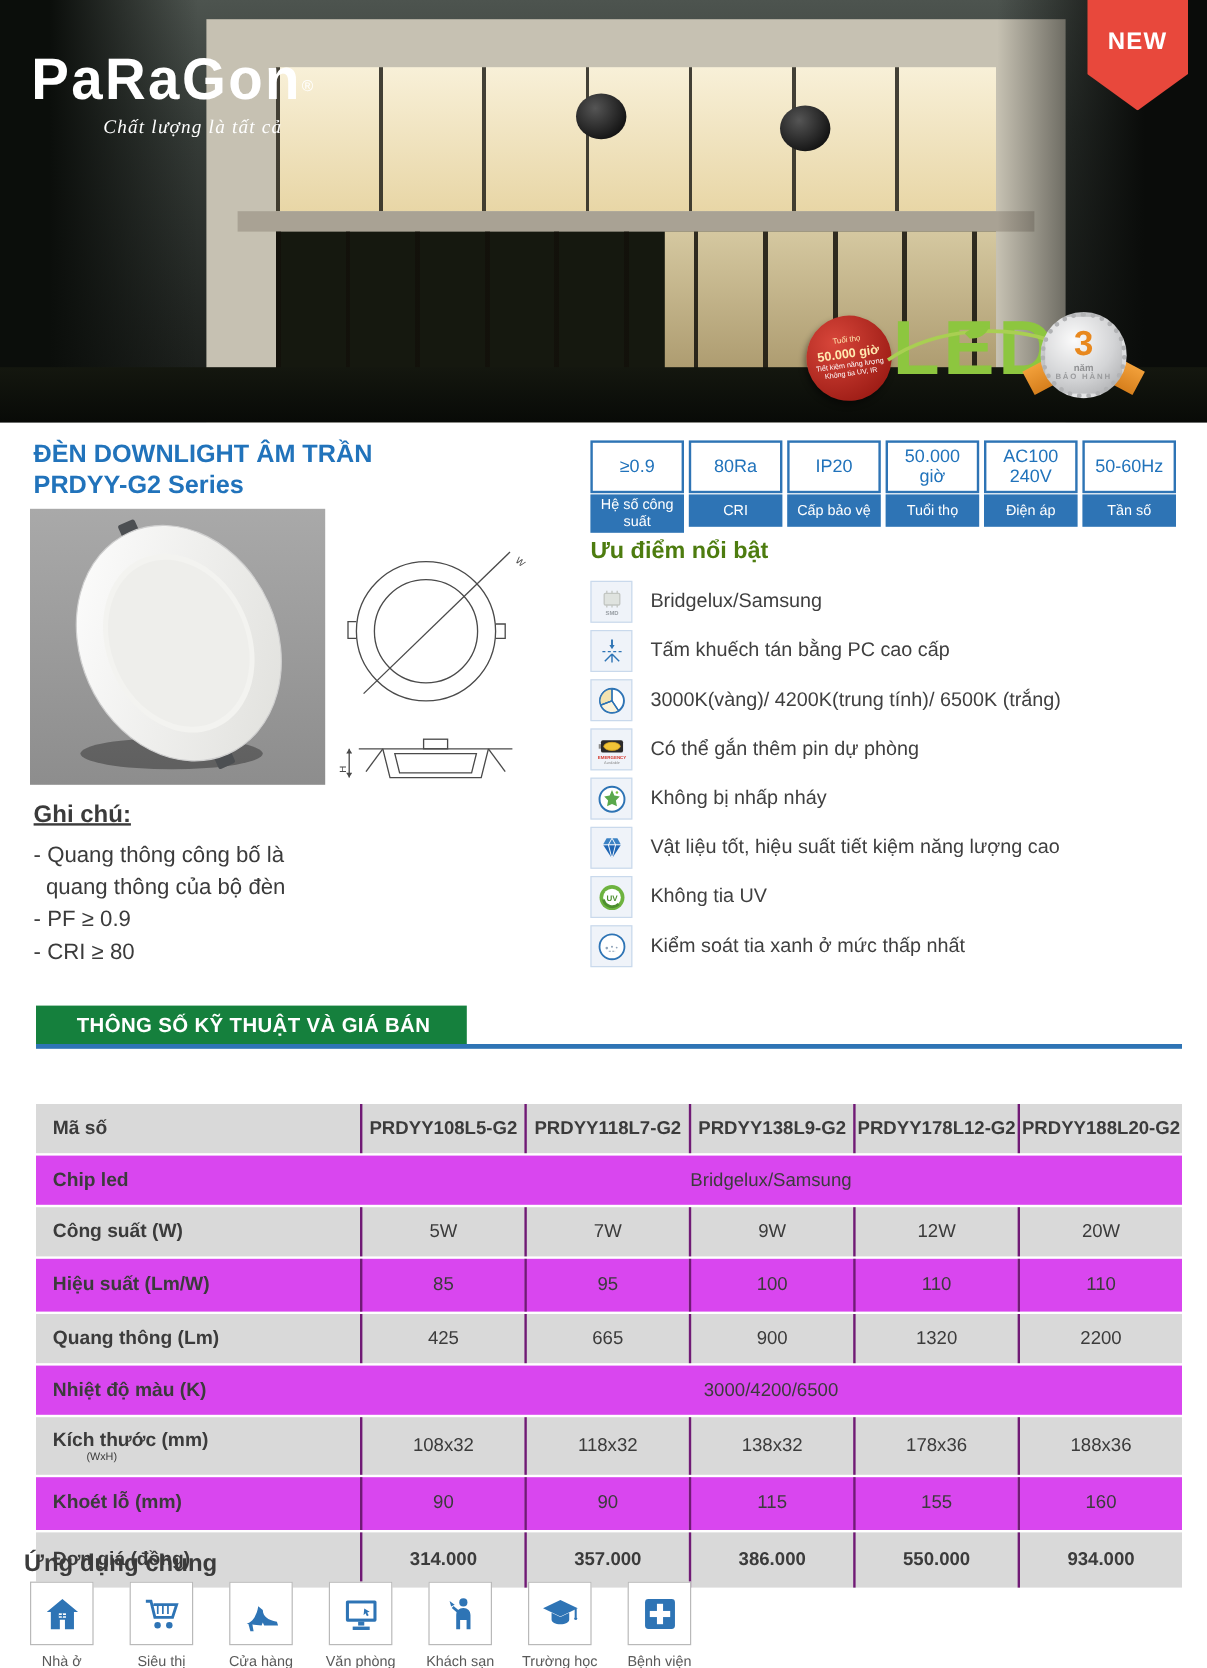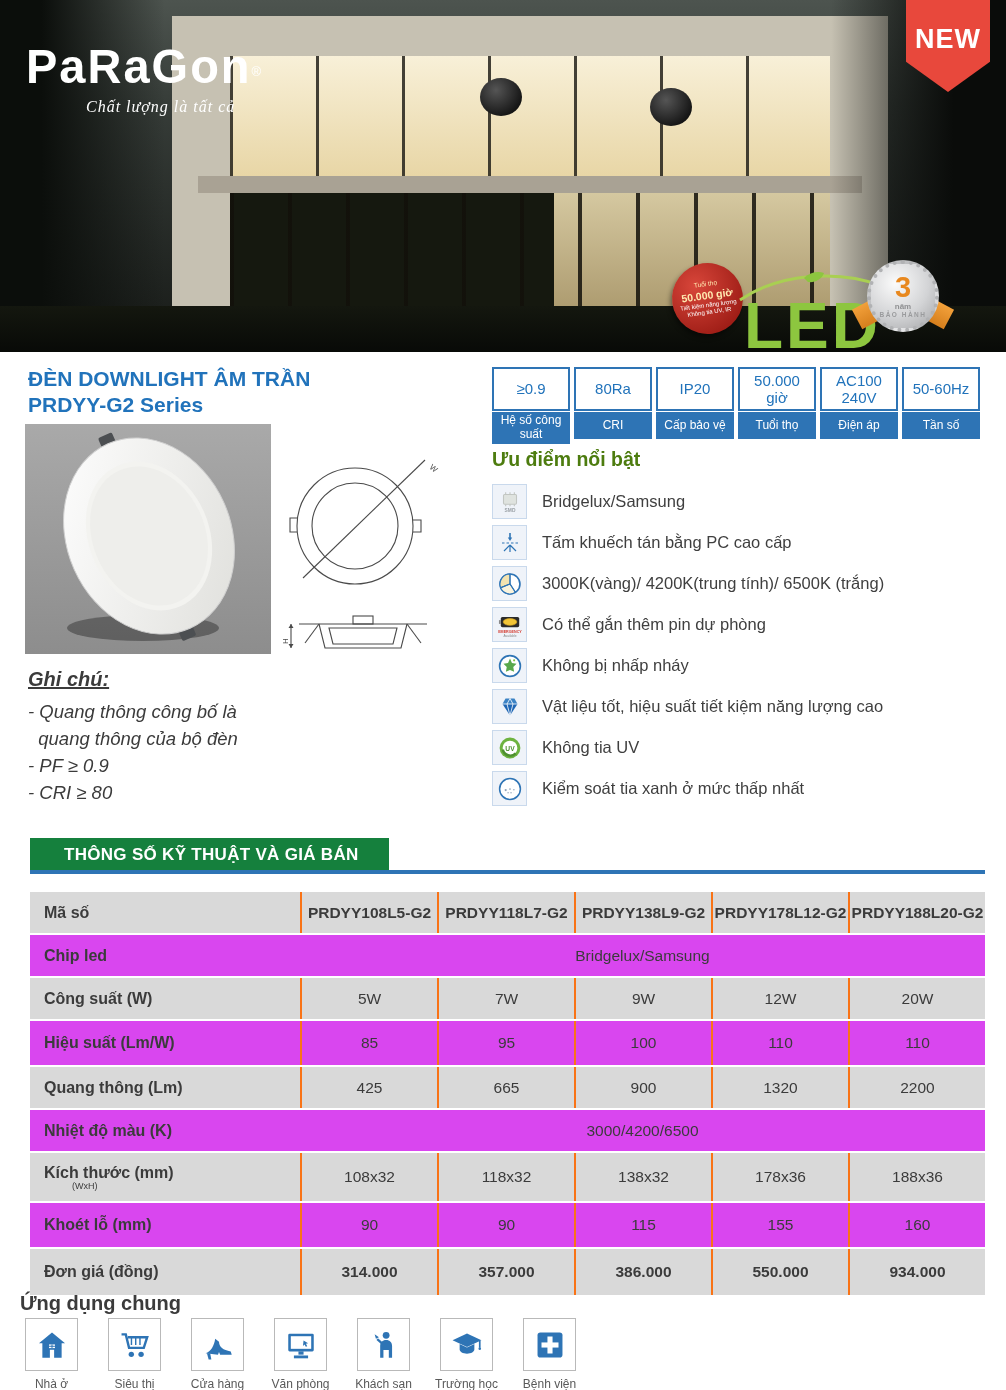--- a/index.html
+++ b/index.html
@@ -34,33 +34,33 @@
 
   .logo { position:absolute; left:26px; top:42px; color:#fff; z-index:5; }
   .logo-text { font-size:47px; font-weight:bold; letter-spacing:2px; line-height:1; transform:scaleY(1.04); }
   .logo-reg { font-size:13px; vertical-align:super; font-weight:normal; }
   .tagline { font-family:"Liberation Serif", serif; font-style:italic; font-size:16px;
              margin:9px 0 0 60px; letter-spacing:1px; }
 
   .new-badge { position:absolute; left:906px; top:0; width:84px; height:92px; background:#e8483c; z-index:6;
                clip-path:polygon(0 0,100% 0,100% 67%,50% 100%,0 67%);
                display:flex; justify-content:center; padding-top:24px;
-               color:#fff; font-weight:bold; font-size:27px; letter-spacing:1px; }
+               color:#fff; font-weight:bold; font-size:20px; letter-spacing:1px; }
 
   .circle-badge { position:absolute; left:672px; top:263px; width:71px; height:71px; border-radius:50%;
                   background:radial-gradient(circle at 35% 30%, #d8463a, #9e1d16 78%);
                   box-shadow:-2px 3px 5px rgba(0,0,0,.45); color:#fff; z-index:5;
                   display:flex; flex-direction:column; align-items:center; justify-content:center;
                   text-align:center; transform:rotate(-8deg); line-height:1.25; }
   .cb-s  { font-size:6.5px; color:#ffe9b0; }
   .cb-b  { font-size:10.5px; font-weight:bold; color:#ffe9b0; }
   .cb-xs { font-size:6px; color:#fff; }
 
   .led-badge { position:absolute; left:744px; top:258px; z-index:4;
-               font-size:64px; font-weight:bold; color:#8dc63f; letter-spacing:3px; line-height:1;margin-top:36px; }
+               font-size:64px; font-weight:bold; color:#8dc63f; letter-spacing:3px; line-height:1; }
   .led-swoosh { position:absolute; left:736px; top:266px; z-index:5; }
 
   .medal { position:absolute; left:858px; top:258px; width:90px; height:86px; z-index:5; }
   .ribbon { position:absolute; width:36px; height:22px; background:linear-gradient(180deg,#f2a03a,#d67f1d); top:42px; }
   .ribbon.l { left:-3px; transform:rotate(-28deg); }
   .ribbon.r { right:-3px; transform:rotate(28deg); }
   .seal { position:absolute; left:9px; top:2px; width:72px; height:72px; border-radius:50%;
           background:radial-gradient(circle at 38% 30%, #fbfbfb, #d3d4d6 55%, #a5a6a8);
           border:4px dotted #b1b2b4;
           display:flex; flex-direction:column; align-items:center; justify-content:center; line-height:1; }
@@ -68,21 +68,21 @@
   .seal-nam { font-size:8px;  font-weight:bold; color:#8f9092; margin-top:1px; }
   .seal-bh  { font-size:6.5px; font-weight:bold; color:#9a9b9d; letter-spacing:1.5px; margin-top:1px; }
 
   
   .product-title { position:absolute; left:28px; top:366px; color:#2173bb;
                    font-weight:bold; font-size:21px; line-height:26px; }
   .photo { position:absolute; left:25px; top:424px; width:246px; height:230px;
            background:linear-gradient(180deg,#a9a9a9,#8d8d8d); }
   .drawing { position:absolute; left:283px; top:450px; }
 
-  .notes { position:absolute; left:28px; top:668px; font-style:italic; color:#3b3b3b; }
+  .notes { position:absolute; left:28px; top:668px; color:#3b3b3b; }
   .notes-heading { font-size:20px; font-weight:bold; text-decoration:underline; margin-bottom:7px; }
   .note-line { font-size:18.5px; line-height:27px; white-space:pre; }
 
   
   .spec-badges { position:absolute; left:492px; top:367px; display:flex; gap:4px; }
   .badge { width:78px; display:flex; flex-direction:column; }
   .badge-value { border:2px solid #2e74b5; background:#fff; color:#2173bb; font-size:15px;
                  height:44px; display:flex; align-items:center; justify-content:center;
                  text-align:center; white-space:pre-line; line-height:1.15; padding:1px; }
   .badge-label { background:#2e74b5; color:#fff; font-size:12px; margin-top:1px;
@@ -95,30 +95,30 @@
   .ficon { width:35px; height:35px; border:1px solid #c9d9ec; background:#eff3f9;
            display:flex; align-items:center; justify-content:center; flex:none; }
   .ftext { font-size:16.5px; color:#3f3f3f; }
 
   
   .section-bar { position:absolute; left:30px; top:838px; width:955px; height:36px;
                  border-bottom:4px solid #2e74b5; }
   .section-title { display:inline-block; background:#15803d; color:#fff; font-size:17px; font-weight:bold;
                    height:32px; padding:7px 30px 0 34px; letter-spacing:.3px; }
 
-  .spec-table { position:absolute; left:30px; top:892px; width:955px; }
+  .spec-table { position:absolute; left:30px; top:920px; width:955px; }
   .trow { display:flex; margin-bottom:2px; min-height:41px; }
   .trow.h44 { min-height:44px; } .trow.h48 { min-height:48px; } .trow.h46 { min-height:46px; }
   .trow.gray  > .cell { background:#d9d9d9; }
   .trow.white > .cell { background:#d946ef; }
   .cell { display:flex; align-items:center; justify-content:center; }
   .cell.lab { width:270px; justify-content:flex-start; padding-left:14px;
               font-weight:bold; font-size:16px; color:#3b3b3b;
               flex-direction:column; align-items:flex-start; justify-content:center; }
-  .cell.data { flex:1; font-size:15.5px; color:#3b3b3b; border-left:2px solid #f97316; }
+  .cell.data { flex:1; font-size:15.5px; color:#3b3b3b; border-left:2px solid #701a75; }
   .cell.span { flex:1; font-size:15.5px; color:#3b3b3b; }
   .model { color:#2173bb; font-weight:bold; font-size:14.5px; }
   .price { color:#2173bb; font-weight:bold; font-size:16px; }
   .sublabel { font-size:9px; font-weight:normal; margin-left:28px; margin-top:-1px; }
 
   
   .apps-heading { position:absolute; left:20px; top:1292px; font-size:20px; font-weight:bold; color:#3b3b3b; }
   .apps { position:absolute; left:20px; top:1318px; display:flex; gap:20px; }
   .app { display:flex; flex-direction:column; align-items:center; width:63px; }
   .app-box { width:53px; height:53px; border:1px solid #b9b9b9; background:#fff;

